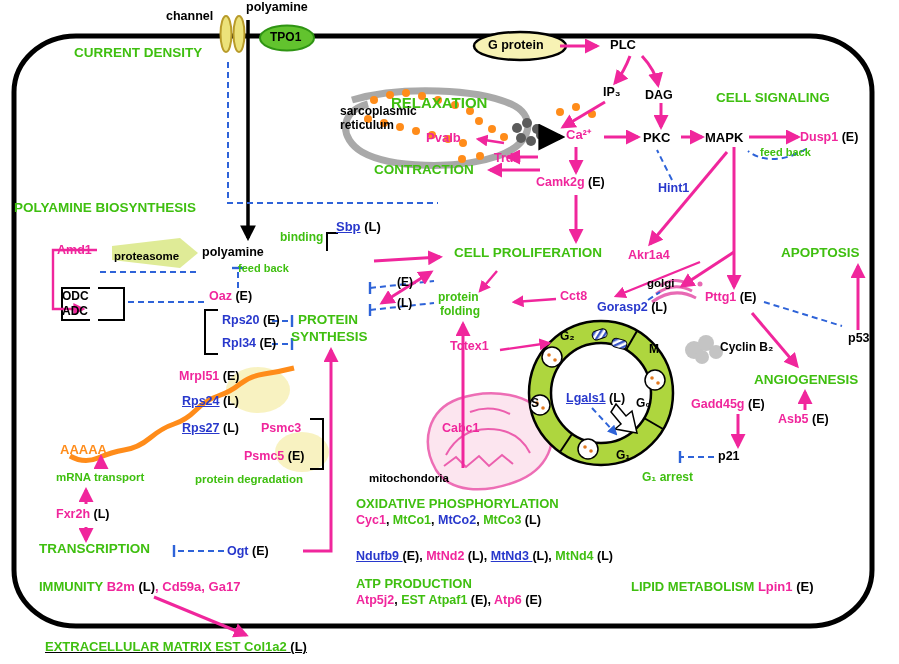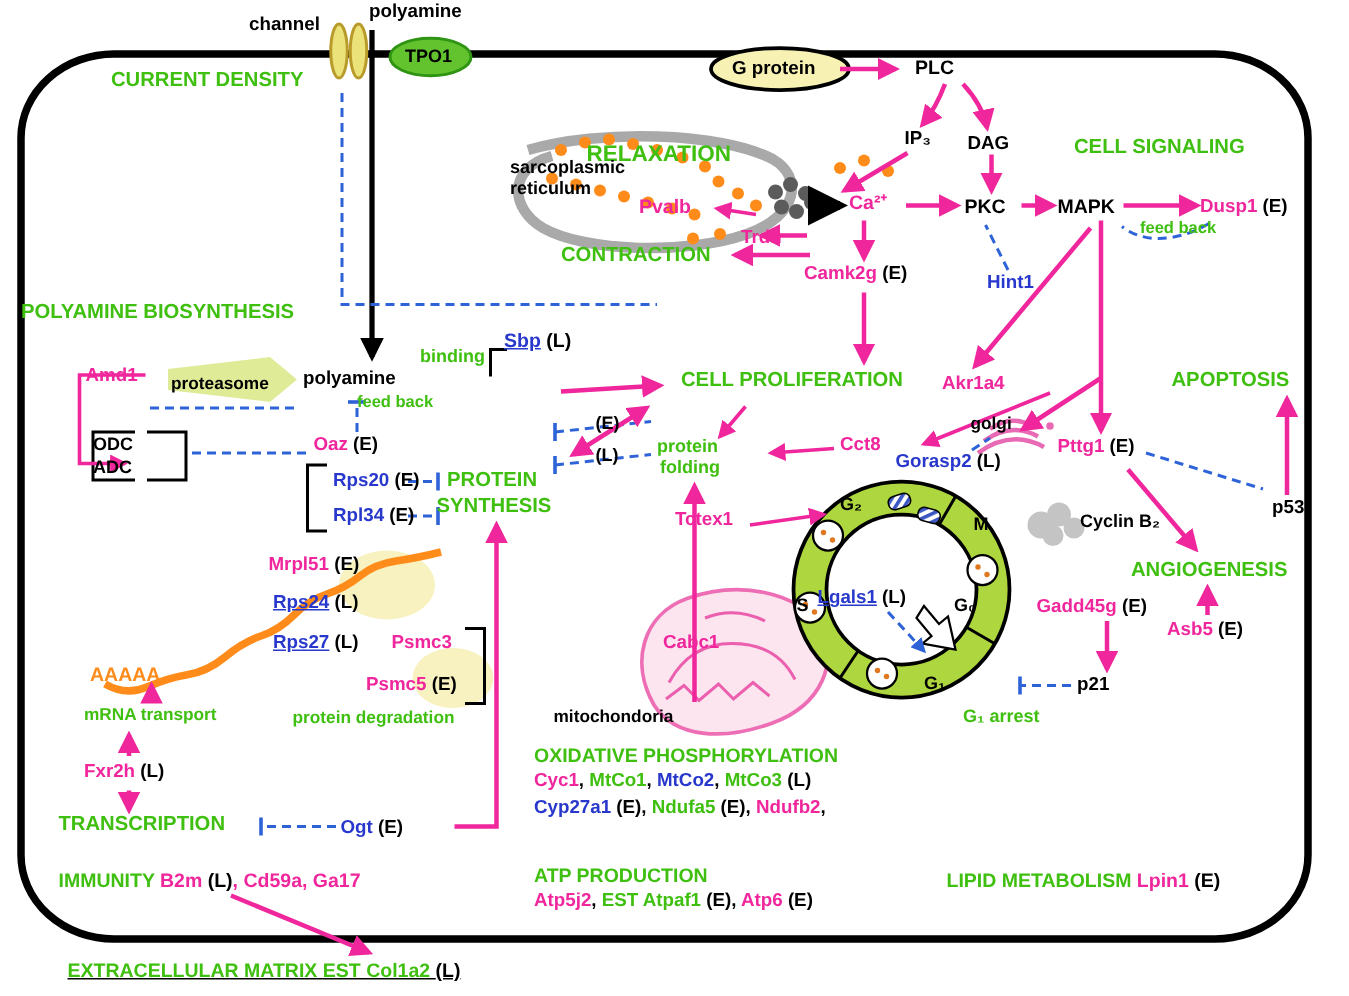--- a/index.html
+++ b/index.html
@@ -266,41 +266,41 @@
       <div class="lbl" style="left: 647px; top: 277px; font-size: 11.5px;"><span class="c-k">golgi</span></div>
       <div class="lbl" style="left: 597px; top: 301px; font-size: 12.5px;"><span class="c-b">Gorasp2 </span><span class="c-k">(L)</span></div>
       <div class="lbl" style="left: 705px; top: 291px; font-size: 12.5px;"><span class="c-p">Pttg1 </span><span class="c-k">(E)</span></div>
       <div class="lbl" style="left: 848px; top: 332px; font-size: 12.5px;"><span class="c-k">p53</span></div>
       <div class="lbl" style="left: 560px; top: 330px; font-size: 12px;"><span class="c-k">G₂</span></div>
       <div class="lbl" style="left: 649px; top: 343px; font-size: 12px;"><span class="c-k">M</span></div>
       <div class="lbl" style="left: 720px; top: 341px; font-size: 12px;"><span class="c-k">Cyclin B₂</span></div>
       <div class="lbl" style="left: 531px; top: 397px; font-size: 12px;"><span class="c-k">S</span></div>
       <div class="lbl" style="left: 616px; top: 449px; font-size: 12px;"><span class="c-k">G₁</span></div>
       <div class="lbl" style="left: 636px; top: 397px; font-size: 12px;"><span class="c-k">G₀</span></div>
-      <div class="lbl" style="left: 545px; top: 392px; font-size: 12.5px; text-align: right;"><span class="c-b u">Lgals1</span><span class="c-k"> (L)</span></div>
+      <div class="lbl" style="left: 566px; top: 392px; font-size: 12.5px; text-align: right;"><span class="c-b u">Lgals1</span><span class="c-k"> (L)</span></div>
       <div class="lbl" style="left: 754px; top: 373px; font-size: 13.5px;"><span class="c-g">ANGIOGENESIS</span></div>
       <div class="lbl" style="left: 450px; top: 340px; font-size: 12.5px;"><span class="c-p">Tctex1</span></div>
       <div class="lbl" style="left: 179px; top: 370px; font-size: 12.5px;"><span class="c-p">Mrpl51 </span><span class="c-k">(E)</span></div>
       <div class="lbl" style="left: 182px; top: 395px; font-size: 12.5px;"><span class="c-b u">Rps24</span><span class="c-k"> (L)</span></div>
       <div class="lbl" style="left: 182px; top: 422px; font-size: 12.5px;"><span class="c-b u">Rps27</span><span class="c-k"> (L)</span></div>
       <div class="lbl" style="left: 261px; top: 422px; font-size: 12.5px; text-align: right;"><span class="c-p">Psmc3</span></div>
       <div class="lbl" style="left: 244px; top: 450px; font-size: 12.5px;"><span class="c-p">Psmc5 </span><span class="c-k">(E)</span></div>
       <div class="lbl" style="left: 60px; top: 443px; font-size: 13px;"><span class="c-o">AAAAA</span></div>
       <div class="lbl" style="left: 691px; top: 398px; font-size: 12.5px;"><span class="c-p">Gadd45g </span><span class="c-k">(E)</span></div>
       <div class="lbl" style="left: 778px; top: 413px; font-size: 12.5px;"><span class="c-p">Asb5 </span><span class="c-k">(E)</span></div>
       <div class="lbl" style="left: 56px; top: 471px; font-size: 11.5px;"><span class="c-g">mRNA transport</span></div>
       <div class="lbl" style="left: 195px; top: 473px; font-size: 11.5px;"><span class="c-g">protein degradation</span></div>
       <div class="lbl" style="left: 442px; top: 422px; font-size: 12.5px;"><span class="c-p">Cabc1</span></div>
       <div class="lbl" style="left: 369px; top: 472px; font-size: 11.5px;"><span class="c-k">mitochondoria</span></div>
       <div class="lbl" style="left: 56px; top: 508px; font-size: 12.5px;"><span class="c-p">Fxr2h </span><span class="c-k">(L)</span></div>
       <div class="lbl" style="left: 718px; top: 450px; font-size: 12.5px;"><span class="c-k">p21</span></div>
       <div class="lbl" style="left: 642px; top: 471px; font-size: 12px;"><span class="c-g">G₁ arrest</span></div>
       <div class="lbl" style="left: 356px; top: 497px; font-size: 13px;"><span class="c-g">OXIDATIVE PHOSPHORYLATION</span></div>
       <div class="lbl" style="left: 356px; top: 514px; font-size: 12.5px;"><span class="c-p">Cyc1</span><span class="c-k">, </span><span class="c-g">MtCo1</span><span class="c-k">, </span><span class="c-b">MtCo2</span><span class="c-k">, </span><span class="c-g">MtCo3 </span><span class="c-k">(L)</span></div>
-      <div class="lbl" style="left: 356px; top: 532px; font-size: 12.5px;"><span class="c-b">Cyp27a1 </span><span class="c-k">(E), </span><span class="c-g">Ndufa5 </span><span class="c-k">(E)</span><span class="c-k">, </span><span class="c-p">Ndufb2</span><span class="c-k">,</span></div>
+      <div class="lbl" style="left: 356px; top: 550px; font-size: 12.5px;"><span class="c-b u">Ndufb9 </span><span class="c-k">(E), </span><span class="c-p">MtNd2 </span><span class="c-k">(L), </span><span class="c-b u">MtNd3 </span><span class="c-k">(L), </span><span class="c-g">MtNd4 </span><span class="c-k">(L)</span></div>
       <div class="lbl" style="left: 39px; top: 542px; font-size: 13.5px;"><span class="c-g">TRANSCRIPTION</span></div>
       <div class="lbl" style="left: 227px; top: 545px; font-size: 12.5px;"><span class="c-b">Ogt </span><span class="c-k">(E)</span></div>
       <div class="lbl" style="left: 39px; top: 580px; font-size: 13px;"><span class="c-g">IMMUNITY </span><span class="c-p">B2m </span><span class="c-k">(L)</span><span class="c-p">, </span><span class="c-p">Cd59a</span><span class="c-p">, </span><span class="c-p">Ga17</span></div>
       <div class="lbl" style="left: 356px; top: 577px; font-size: 13px;"><span class="c-g">ATP PRODUCTION</span></div>
       <div class="lbl" style="left: 356px; top: 594px; font-size: 12.5px;"><span class="c-p">Atp5j2</span><span class="c-k">, </span><span class="c-g">EST Atpaf1 </span><span class="c-k">(E)</span><span class="c-k">, </span><span class="c-p">Atp6 </span><span class="c-k">(E)</span></div>
       <div class="lbl" style="left: 631px; top: 580px; font-size: 13px;"><span class="c-g">LIPID METABOLISM </span><span class="c-p">Lpin1 </span><span class="c-k">(E)</span></div>
       <div class="lbl" style="left: 45px; top: 640px; font-size: 13px; text-decoration: underline;"><span class="c-g">EXTRACELLULAR MATRIX </span><span class="c-g">EST Col1a2 </span><span class="c-k">(L)</span></div>
     </div>
 
 </div>

